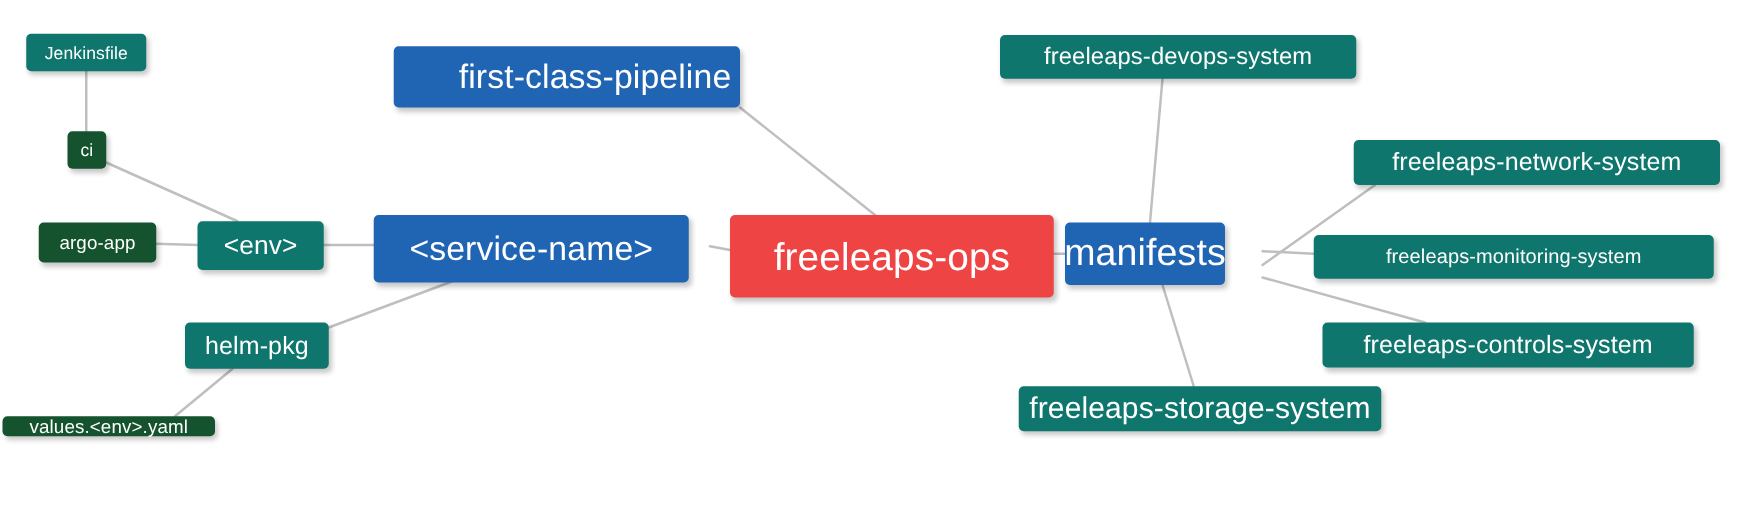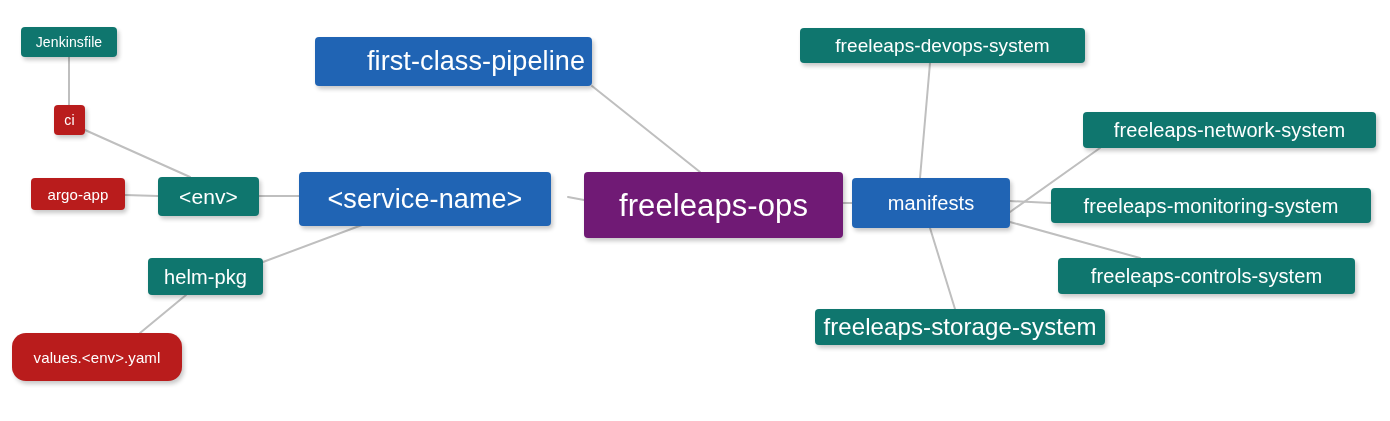--- a/index.html
+++ b/index.html
@@ -30,25 +30,25 @@
     align-items: center;
     justify-content: center;
     color: #ffffff;
     border-radius: 4px;
     white-space: nowrap;
     box-shadow: 2px 3px 4px rgba(0,0,0,0.22);
     letter-spacing: 0.1px;
     line-height: 1;
     z-index: 2;
   }
-  .n-root   { background: #701a75; }
+  .n-root   { background: #ef4444; }
   .n-blue   { background: #2064B4; }
   .n-green  { background: #0f766e; }
   .n-orange { background: #0f766e; }
-  .n-red    { background: #b91c1c; }
+  .n-red    { background: #14532d; }
 </style>
 </head>
 <body>
 
 <div id="canvas">
   <svg id="edge-layer" viewBox="0 0 1390 421" xmlns="http://www.w3.org/2000/svg">
       <line x1="69" y1="57" x2="69" y2="105" stroke="#BFBFBF" stroke-width="2" stroke-linecap="round"></line>
       <line x1="85" y1="130" x2="190" y2="177" stroke="#BFBFBF" stroke-width="2" stroke-linecap="round"></line>
       <line x1="125" y1="195" x2="158" y2="196" stroke="#BFBFBF" stroke-width="2" stroke-linecap="round"></line>
       <line x1="243" y1="196" x2="316" y2="196" stroke="#BFBFBF" stroke-width="2" stroke-linecap="round"></line>
@@ -60,26 +60,26 @@
       <line x1="920" y1="178" x2="930" y2="63" stroke="#BFBFBF" stroke-width="2" stroke-linecap="round"></line>
       <line x1="1010" y1="212" x2="1100" y2="148" stroke="#BFBFBF" stroke-width="2" stroke-linecap="round"></line>
       <line x1="1010" y1="201" x2="1051" y2="203" stroke="#BFBFBF" stroke-width="2" stroke-linecap="round"></line>
       <line x1="1010" y1="222" x2="1140" y2="258" stroke="#BFBFBF" stroke-width="2" stroke-linecap="round"></line>
       <line x1="930" y1="228" x2="955" y2="309" stroke="#BFBFBF" stroke-width="2" stroke-linecap="round"></line>
     </svg>
   <div id="node-layer">
       <div class="node n-root" style="left: 584px; top: 172px; width: 259px; height: 66px; font-size: 31px;">freeleaps-ops</div>
       <div class="node n-blue" style="left: 299px; top: 172px; width: 252px; height: 54px; font-size: 27px;">&lt;service-name&gt;</div>
       <div class="node n-blue" style="left: 315px; top: 37px; width: 277px; height: 49px; font-size: 27px; padding-left: 45px;">first-class-pipeline</div>
-      <div class="node n-blue" style="left: 852px; top: 178px; width: 158px; height: 50px; font-size: 20px;">manifests</div>
+      <div class="node n-blue" style="left: 852px; top: 178px; width: 128px; height: 50px; font-size: 30px;">manifests</div>
       <div class="node n-green" style="left: 158px; top: 177px; width: 101px; height: 39px; font-size: 21px;">&lt;env&gt;</div>
       <div class="node n-green" style="left: 148px; top: 258px; width: 115px; height: 37px; font-size: 20px;">helm-pkg</div>
       <div class="node n-orange" style="left: 21px; top: 27px; width: 96px; height: 30px; font-size: 14px;">Jenkinsfile</div>
       <div class="node n-red" style="left: 54px; top: 105px; width: 31px; height: 30px; font-size: 14px;">ci</div>
       <div class="node n-red" style="left: 31px; top: 178px; width: 94px; height: 32px; font-size: 15px;">argo-app</div>
-      <div class="node n-red" style="left: 12px; top: 333px; width: 170px; height: 48px; font-size: 15px; border-radius: 14px;">values.&lt;env&gt;.yaml</div>
+      <div class="node n-red" style="left: 2px; top: 333px; width: 170px; height: 16px; font-size: 15px;">values.&lt;env&gt;.yaml</div>
       <div class="node n-green" style="left: 800px; top: 28px; width: 285px; height: 35px; font-size: 19px;">freeleaps-devops-system</div>
       <div class="node n-green" style="left: 1055px; top: 112px; width: 293px; height: 36px; font-size: 20px; margin-left: 28px;">freeleaps-network-system</div>
-      <div class="node n-green" style="left: 1051px; top: 188px; width: 320px; height: 35px; font-size: 20px;">freeleaps-monitoring-system</div>
+      <div class="node n-green" style="left: 1051px; top: 188px; width: 320px; height: 35px; font-size: 16px;">freeleaps-monitoring-system</div>
       <div class="node n-green" style="left: 1058px; top: 258px; width: 297px; height: 36px; font-size: 20px;">freeleaps-controls-system</div>
       <div class="node n-green" style="left: 815px; top: 309px; width: 290px; height: 36px; font-size: 24px;">freeleaps-storage-system</div>
     </div>
 </div>
 
 </body></html>

